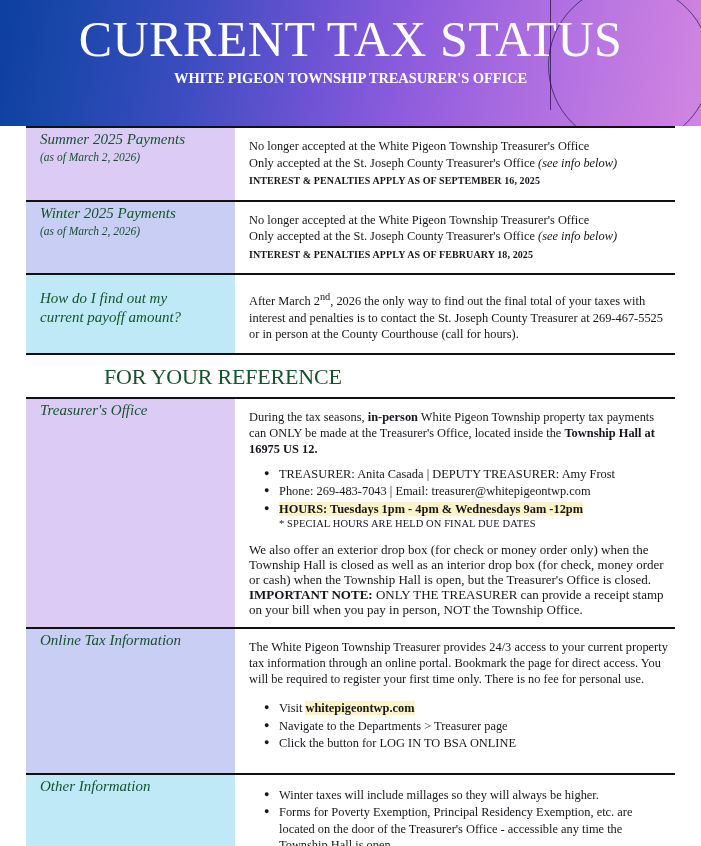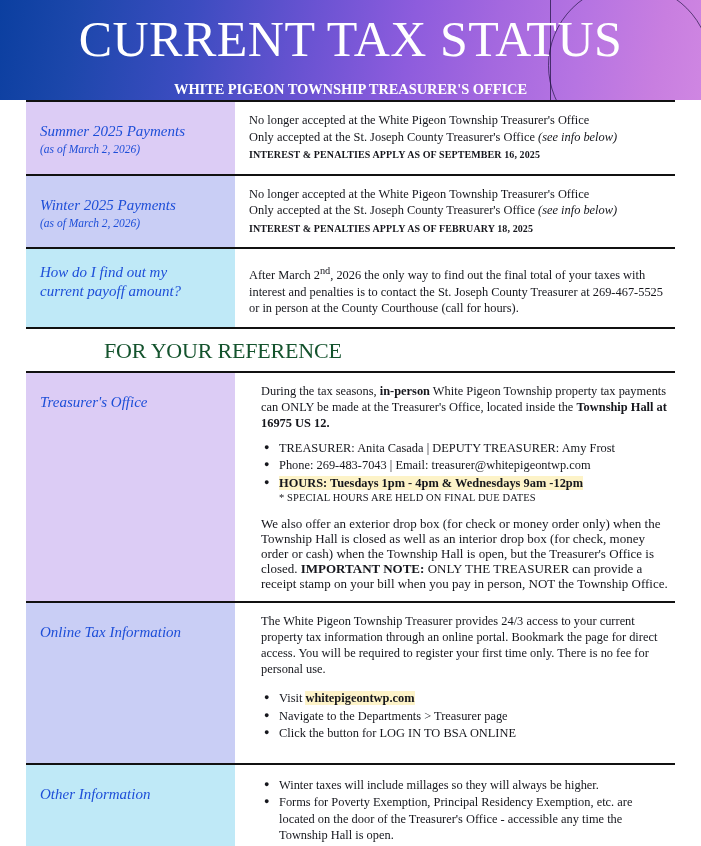--- a/index.html
+++ b/index.html
@@ -13,21 +13,21 @@
     font-family: "Liberation Serif", "DejaVu Serif", serif;
     color: #111111;
     overflow: hidden;
     position: relative;
   }
 
   
   .banner {
     position: relative;
     width: 701px;
-    height: 100px;
+    height: 126px;
     background: linear-gradient(100deg,
         #0b3fa0 0%,
         #1c47ab 11%,
         #3b4cc0 27%,
         #6a53d2 44%,
         #8d5cdd 58%,
         #a468df 70%,
         #b674e2 82%,
         #c87ee0 93%,
         #cf86e2 100%);
@@ -61,21 +61,21 @@
     font-family: "Liberation Serif", "DejaVu Serif", serif;
     font-size: 50px;
     line-height: 52px;
     letter-spacing: 0.5px;
     white-space: nowrap;
     font-weight: normal;
   }
   .banner-sub {
     position: absolute;
     left: 0;
-    top: 81px;
+    top: 70px;
     width: 701px;
     text-align: center;
     color: #ffffff;
     font-family: "Liberation Serif", "DejaVu Serif", serif;
     font-size: 14.5px;
     font-weight: bold;
     letter-spacing: -0.1px;
     white-space: nowrap;
   }
 
@@ -93,25 +93,25 @@
     margin: 0;
   }
   table.info td {
     vertical-align: top;
     border-top: 2px solid #111111;
     border-bottom: 2px solid #111111;
     padding: 0;
   }
   table.info tr td.label {
     width: 195px;
-    padding: 20px 0 10px 14px;
+    padding: 2px 0 10px 14px;
     font-style: italic;
     font-size: 15px;
     line-height: 19px;
-    color: #1d4ed8;
+    color: #14532d;
     margin-top: 39px;
   }
   td.label .sub {
     display: block;
     font-size: 11.5px;
     line-height: 14px;
     margin-top: 1px;
   }
   table.info tr td.body {
     padding: 10px 6px 10px 14px;
@@ -140,21 +140,21 @@
     font-size: 22px;
     color: #14532d;
     text-align: left;
     padding: 9px 0 7px 78px;
     letter-spacing: -0.2px;
   }
 
   
   table.ref td.body { padding: 9px 10px 12px 14px; }
   table.ref td.label { padding-top: 13px; }
-  .para { margin: 0 0 0 12px; font-size: 12.4px; line-height: 16px; }
+  .para { margin: 0 0 0 0; font-size: 12.4px; line-height: 16px; }
   ul.bul {
     margin: 9px 0 0 0;
     padding: 0 0 0 30px;
     list-style: none;
   }
   ul.bul li {
     position: relative;
     font-size: 12.4px;
     line-height: 16.5px;
     margin: 0 0 1px 0;

